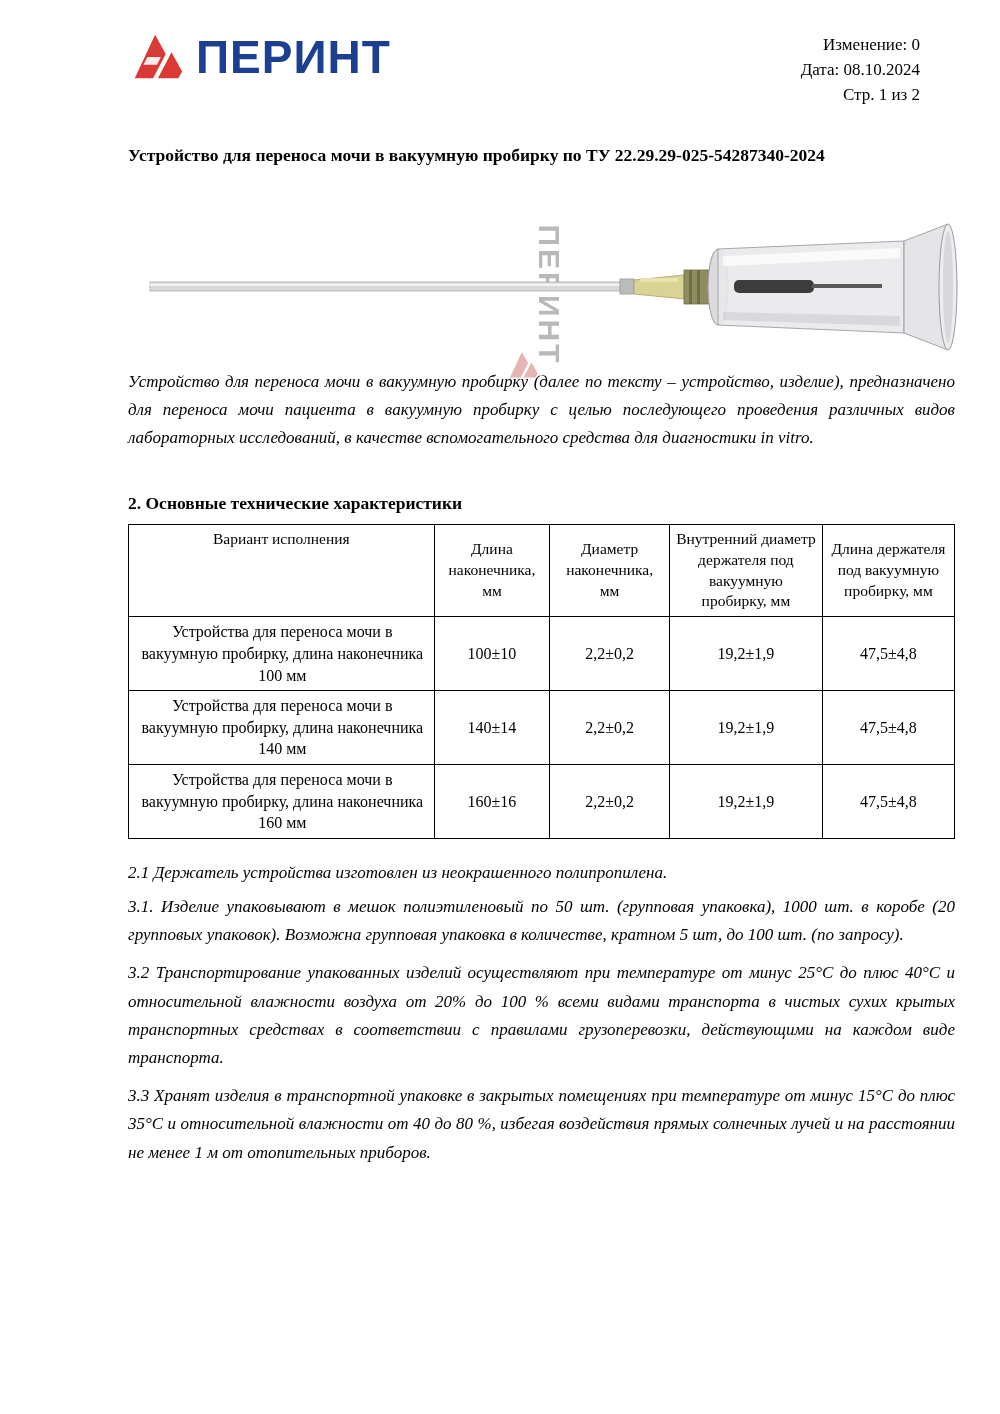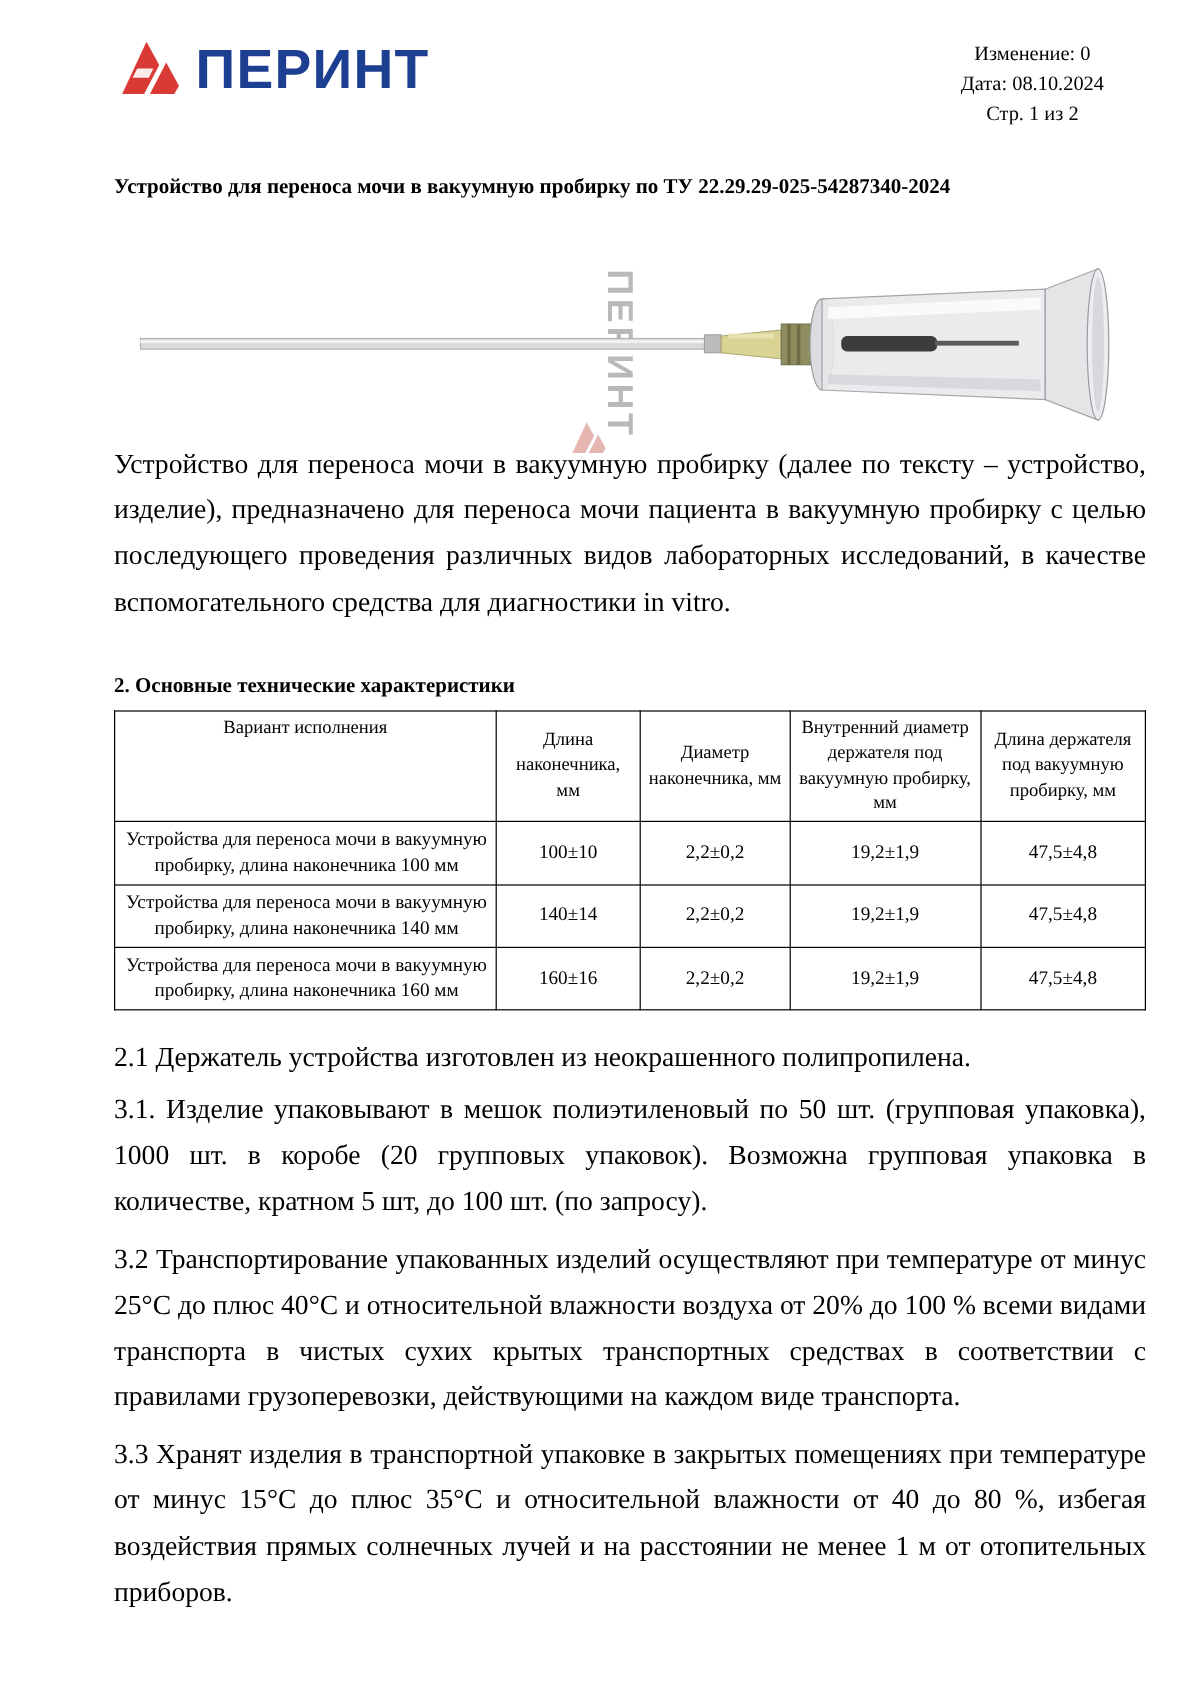--- a/index.html
+++ b/index.html
@@ -4,52 +4,53 @@
 <style>
   html,body{margin:0;padding:0;background:#fff;}
   .page{
     position:relative;
     width:1000px;height:1414px;
     background:#fff;
     font-family:"Liberation Serif", serif;
     color:#000;
     overflow:hidden;
     box-sizing:border-box;
+    padding-left:33px;
   }
   .content{padding:0 45px 0 95px;}
 
   
   .header{display:flex;justify-content:space-between;align-items:flex-start;padding:28px 80px 0 95px;}
   .logo{display:flex;align-items:center;gap:10px;}
   .logo-mark{width:58px;height:58px;flex:0 0 auto;}
   .logo-text{
     font-family:"Liberation Sans", sans-serif;
     font-weight:bold;font-size:46px;letter-spacing:1px;
     color:#1d3f91;line-height:1;
   }
-  .meta{font-size:17px;line-height:25px;text-align:center;margin-top:4px;}
+  .meta{font-size:17px;line-height:25px;text-align:right;margin-top:4px;}
 
   
   .doc-title{margin:38px 0 12px 0;font-size:17.5px;font-weight:bold;}
 
   
   .figure{position:relative;height:190px;margin-top:8px;}
   .device-svg{position:absolute;left:20px;top:30px;}
   .watermark-text{
     position:absolute;left:350px;top:100px;
     transform:rotate(90deg);transform-origin:center;
     font-family:"Liberation Sans", sans-serif;
     font-weight:bold;font-size:30px;letter-spacing:3px;
     color:#b9b9b9;white-space:nowrap;
   }
   .watermark-logo{position:absolute;left:378px;top:170px;width:34px;height:34px;opacity:.55;}
 
   
   .sec-heading{font-size:17.5px;font-weight:bold;margin:34px 0 10px 0;}
-  .para{font-size:23px;line-height:1.66;text-align:justify;margin:0 0 10px 0;}
+  .para{font-size:17px;line-height:1.66;text-align:justify;margin:0 0 10px 0;font-style:italic;}
 
   
   table.spec{
     width:100%;border-collapse:collapse;margin-top:4px;
     font-size:15.5px;line-height:1.35;
   }
   table.spec th, table.spec td{border:1px solid #000;padding:4px 6px;}
   table.spec th{font-weight:normal;text-align:center;vertical-align:middle;}
   table.spec th.th-top{vertical-align:top;}
   table.spec td.cell-name{text-align:center;vertical-align:middle;padding-left:8px;font-size:16px;}

